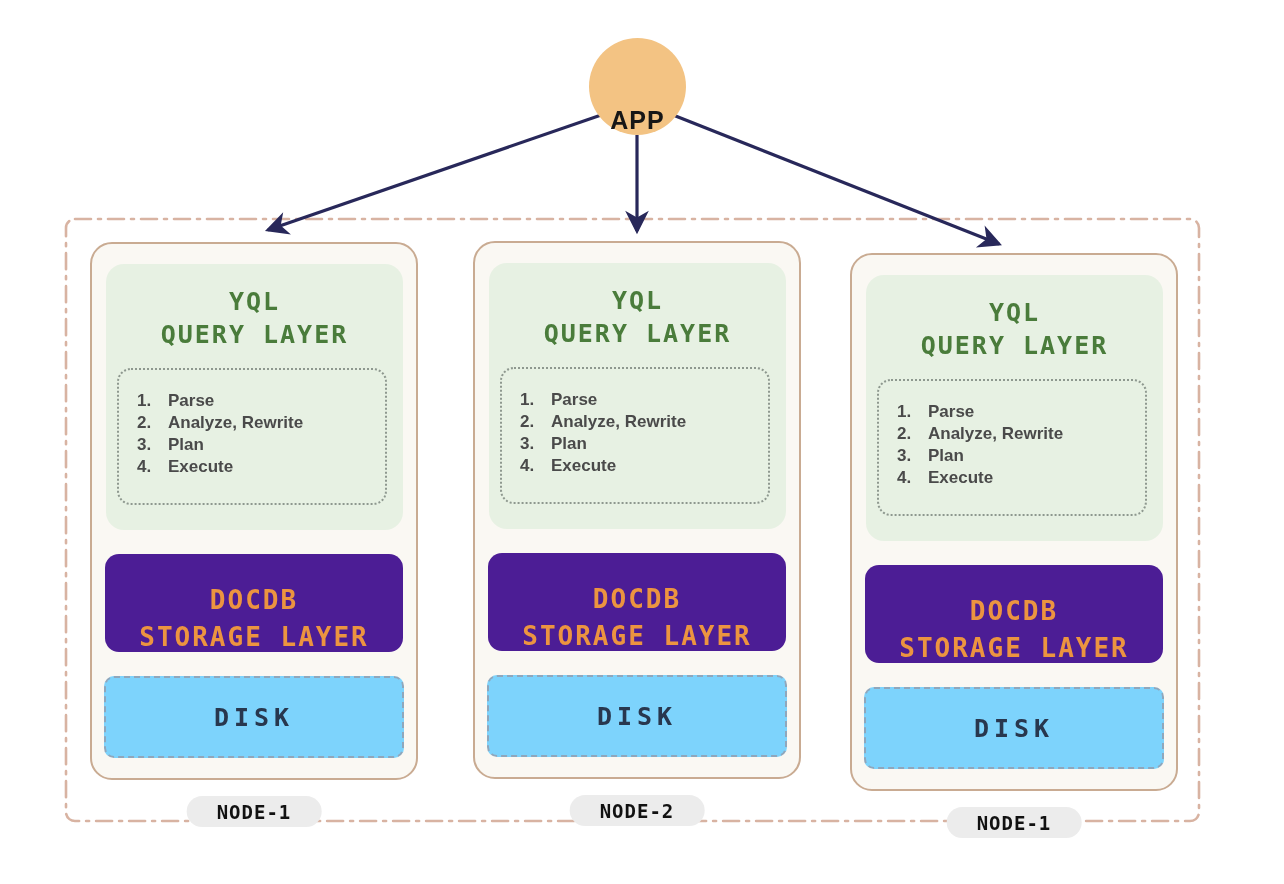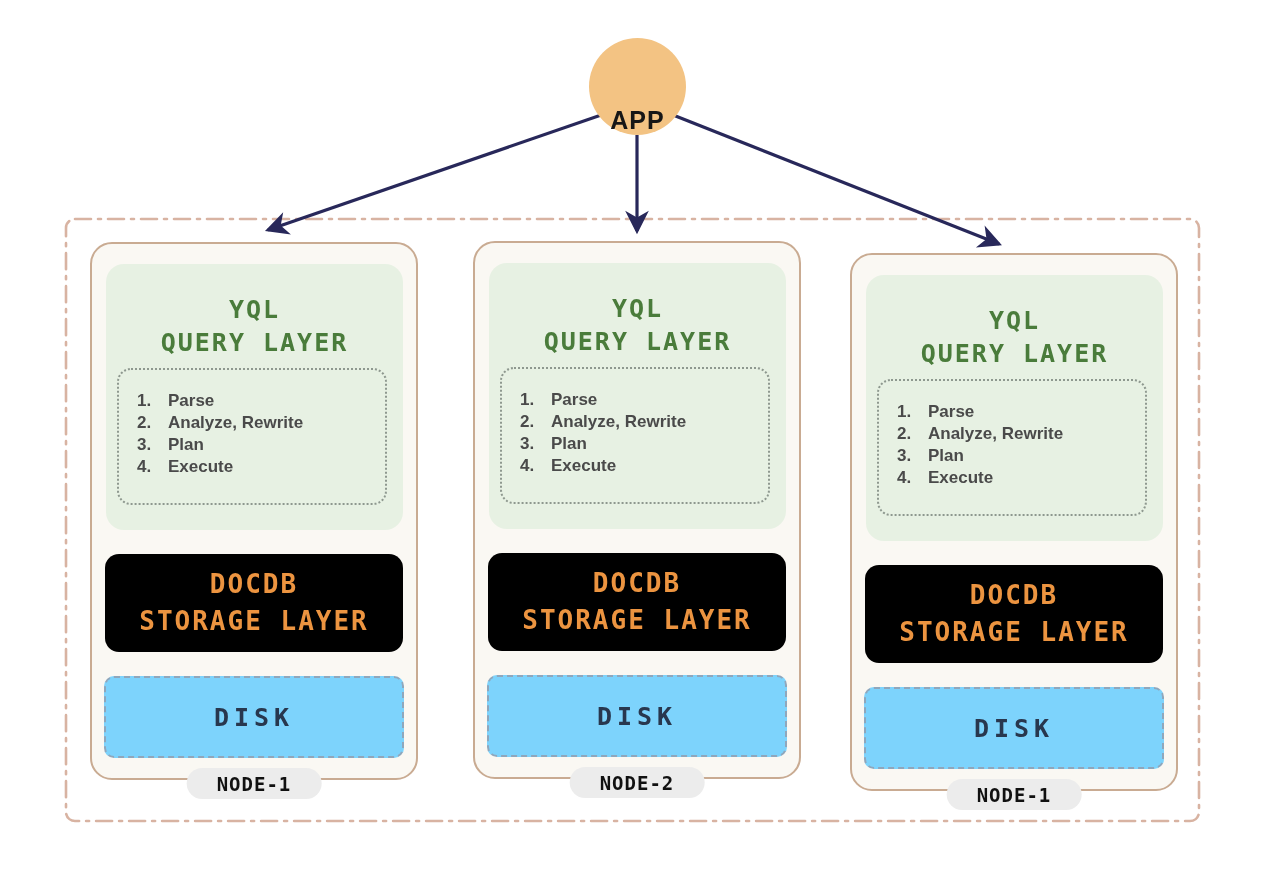--- a/index.html
+++ b/index.html
@@ -54,21 +54,21 @@
   .node-3 { left: 850px; top: 253px; }
 
   .layer-query {
     position: absolute;
     left: 14px; right: 13px;
     top: 20px; height: 266px;
     background: #e7f1e3;
     border-radius: 18px;
   }
   .query-title {
-    margin-top: 29px;
+    margin-top: 21px;
     text-align: center;
     font-family: "DejaVu Sans Mono", monospace;
     font-weight: 700;
     font-size: 25px;
     line-height: 33px;
     letter-spacing: 2px;
     color: #4a7c3b;
   }
 
   .steps-box {
@@ -88,24 +88,24 @@
     font-weight: 700;
     line-height: 22px;
     color: #4a4a4a;
   }
   .step-num { min-width: 20px; }
 
   .layer-storage {
     position: absolute;
     left: 13px; right: 13px;
     top: 310px; height: 98px;
-    background: #000000;
+    background: #4c1d95;
     border-radius: 14px;
     text-align: center;
-    padding-top: 12px;
+    padding-top: 28px;
     font-family: "DejaVu Sans Mono", monospace;
     font-weight: 700;
     font-size: 26px;
     line-height: 37px;
     letter-spacing: 2px;
     color: #ec9440;
   }
 
   .disk-box {
     position: absolute;
@@ -121,21 +121,21 @@
     font-weight: 700;
     font-size: 25px;
     letter-spacing: 5px;
     color: #28374e;
   }
 
   .node-pill {
     position: absolute;
     left: 50%;
     transform: translateX(-50%);
-    top: 524px;
+    top: 552px;
     height: 31px;
     padding: 0 30px;
     background: #ececec;
     border-radius: 17px;
     display: flex;
     align-items: center;
     justify-content: center;
     font-family: "DejaVu Sans Mono", monospace;
     font-weight: 700;
     font-size: 19px;

